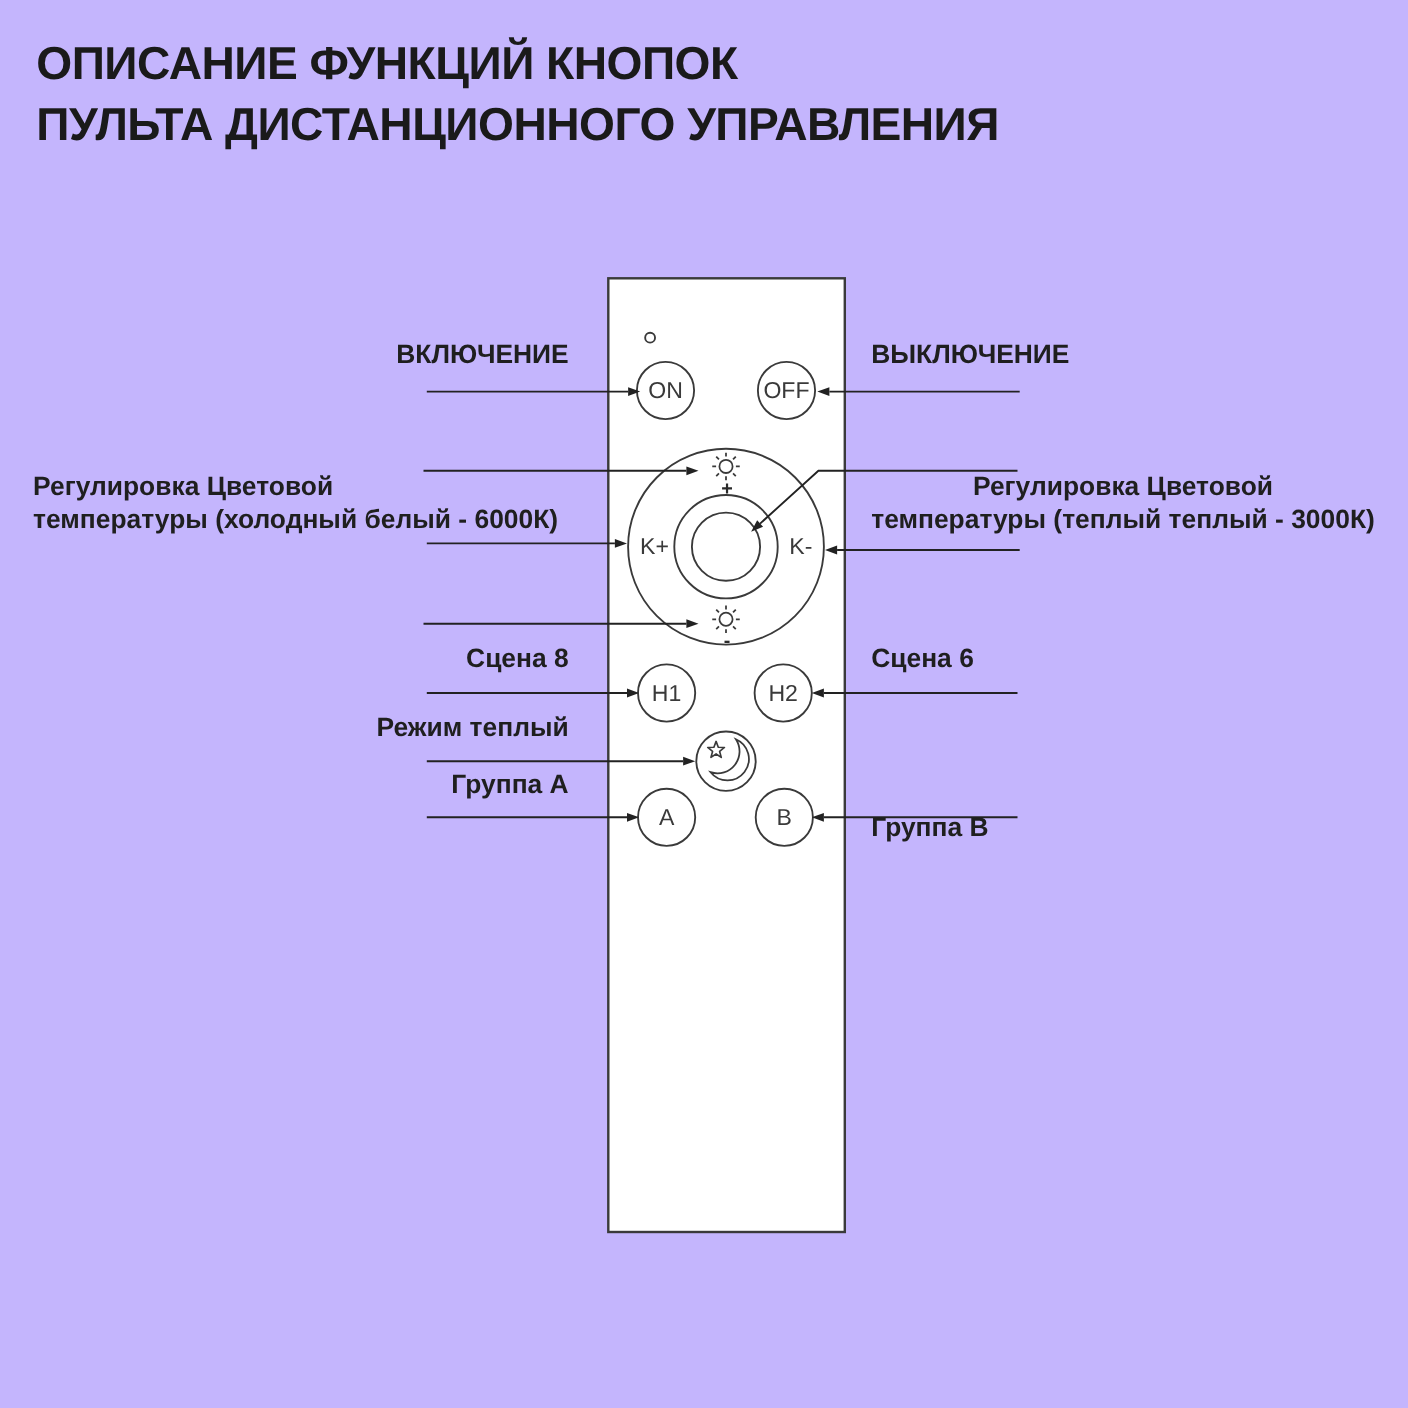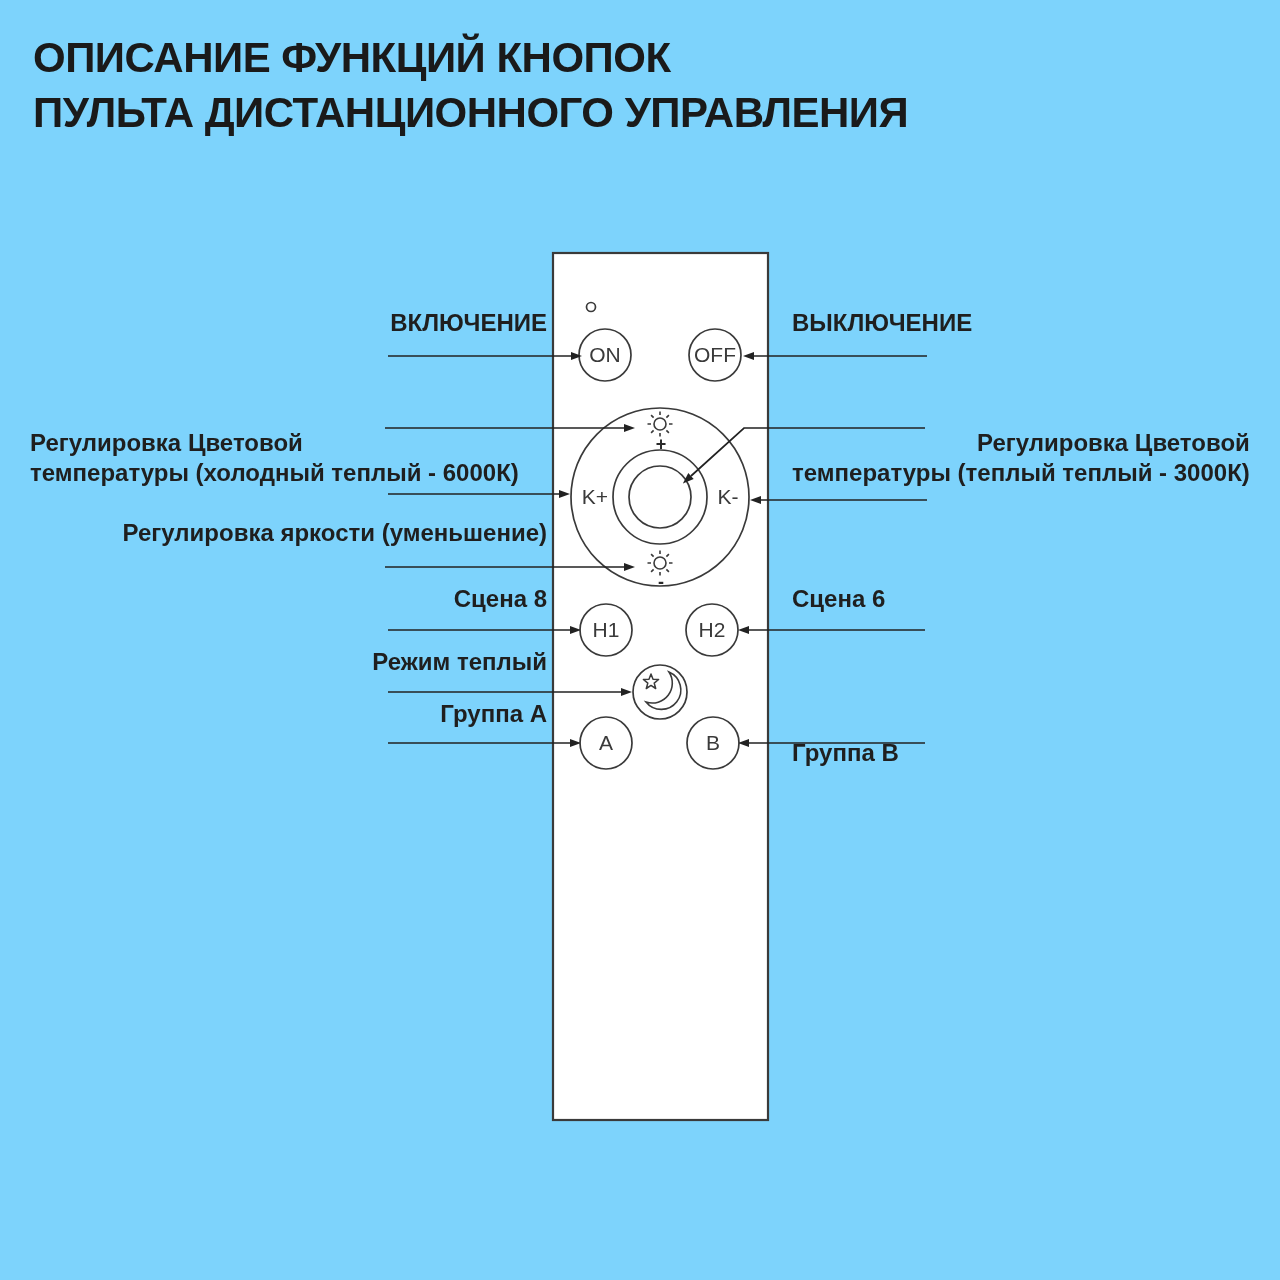--- a/index.html
+++ b/index.html
@@ -1,31 +1,31 @@
 <!DOCTYPE html>
 <html><head>
 <meta charset="utf-8">
 <style>
   html,body{margin:0;padding:0;background:#ffffff;}
   .canvas{
-    position:relative;width:1280px;height:1280px;background:#7dd3fc;overflow:hidden;
+    position:relative;width:1280px;height:1280px;background:#c4b5fd;overflow:hidden;
     font-family:"Liberation Sans",sans-serif;color:#1a1a1a;
   }
   .title{
     position:absolute;left:33px;top:30px;
     font-size:42px;line-height:55px;font-weight:700;letter-spacing:-0.5px;
     color:#1a1a1a;white-space:nowrap;
   }
   .diagram-svg{position:absolute;left:0;top:0;}
   .ann{
     position:absolute;font-size:24px;line-height:30px;font-weight:700;
     color:#1f1f1f;white-space:nowrap;
   }
-  .left-col{right:733px;text-align:right;}
-  .right-col{left:792px;text-align:right;}
+  .left-col{right:763px;text-align:right;}
+  .right-col{left:792px;text-align:center;}
   .block-left{left:30px;right:auto;text-align:left;}
   .btn-label{font-family:"Liberation Sans",sans-serif;font-size:21px;fill:#3a3a3a;text-anchor:middle;font-weight:400;}
   .sign{font-family:"Liberation Sans",sans-serif;font-size:18px;font-weight:700;fill:#2a2a2a;text-anchor:middle;}
   .shape{fill:#ffffff;stroke:#3a3a3a;stroke-width:1.7;}
   .thin{fill:none;stroke:#3a3a3a;stroke-width:1.7;}
   .arrow{fill:none;stroke:#222222;stroke-width:1.7;}
 </style>
 </head>
 <body>
 
@@ -96,23 +96,22 @@
     <path d="M927,356 L754,356" class="arrow" marker-end="url(#ah)"></path>
     <path d="M925,428 L744,428 L691,476" class="arrow" marker-end="url(#ah)"></path>
     <path d="M927,500 L761,500" class="arrow" marker-end="url(#ah)"></path>
     <path d="M925,630 L749,630" class="arrow" marker-end="url(#ah)"></path>
     <path d="M925,743 L749,743" class="arrow" marker-end="url(#ah)"></path>
   </svg>
 
   <div class="ann left-col" style="top:308px">ВКЛЮЧЕНИЕ</div>
   <div class="ann block-left" style="top:428px">
     <div>Регулировка Цветовой</div>
-    <div>температуры (холодный теплый - 6000К)</div>
+    <div>температуры (холодный белый - 6000К)</div>
   </div>
-  <div class="ann left-col" style="top:518px">Регулировка яркости (уменьшение)</div>
   <div class="ann left-col" style="top:584px">Сцена 8</div>
   <div class="ann left-col" style="top:647px">Режим теплый</div>
   <div class="ann left-col" style="top:699px">Группа А</div>
 
   <div class="ann right-col" style="top:308px">ВЫКЛЮЧЕНИЕ</div>
   <div class="ann right-col" style="top:428px">
     <div>Регулировка Цветовой</div>
     <div>температуры (теплый теплый - 3000К)</div>
   </div>
   <div class="ann right-col" style="top:584px">Сцена 6</div>

